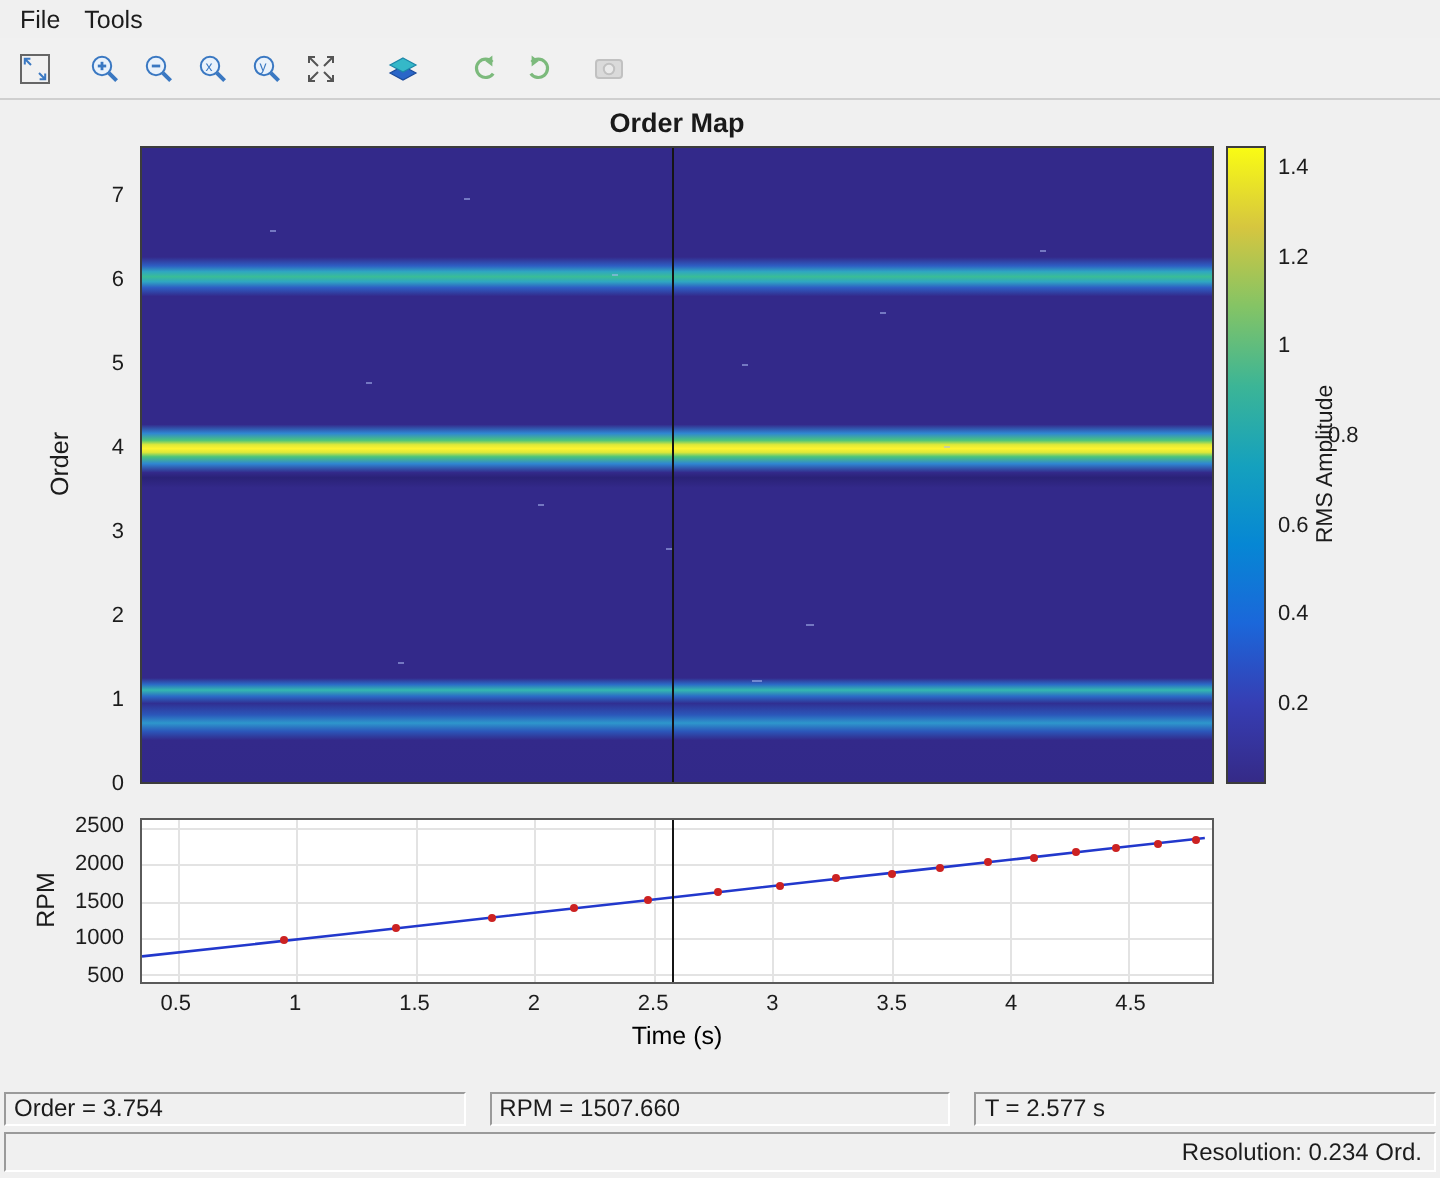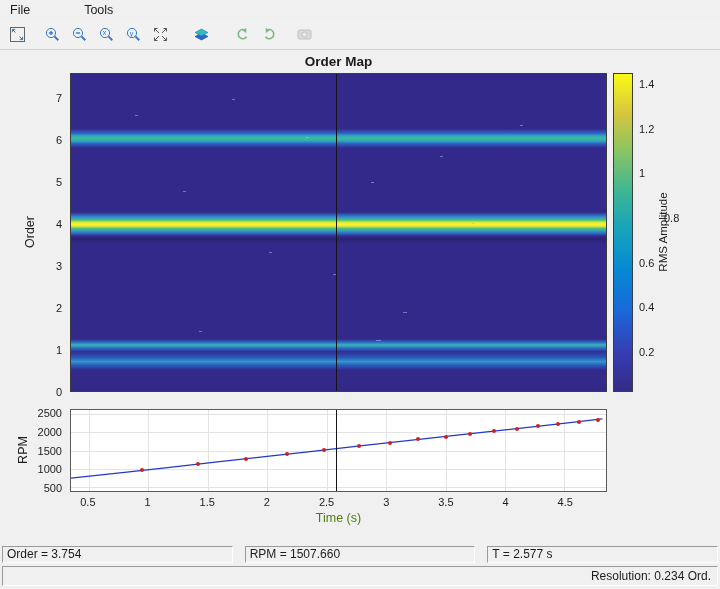--- a/index.html
+++ b/index.html
@@ -5,21 +5,21 @@
   html,body{margin:0;padding:0;}
   body{
     width:720px;height:589px;overflow:hidden;position:relative;
     background:#f0f0f0;
     font-family:"Liberation Sans", sans-serif;
     color:#1c1c1c;
     -webkit-font-smoothing:antialiased;
   }
   .abs{position:absolute;}
   
-  .menubar{left:0;top:0;width:720px;height:19px;background:#f0f0f0;display:flex;align-items:center;padding-left:4px;box-sizing:border-box;gap:42px;}
+  .menubar{left:0;top:0;width:720px;height:19px;background:#f0f0f0;display:flex;align-items:center;padding-left:4px;box-sizing:border-box;}
   .menu-item{font-size:12.5px;padding:1px 6px;cursor:default;}
   
   .toolbar{left:0;top:19px;width:720px;height:31px;background:#f1f1f1;border-bottom:1px solid #cfcfcf;display:flex;align-items:center;box-sizing:border-box;padding-left:5px;}
   .tb{width:25px;height:25px;border:1px solid transparent;background:transparent;padding:0;display:flex;align-items:center;justify-content:center;margin-right:2px;}
   .gap-s{margin-left:8px;}
   .gap-m{margin-left:14px;}
   .dim{opacity:.65;}
   .dis{opacity:.55;}
   
   .plot-title{left:70px;top:54px;width:537px;text-align:center;font-size:13.5px;font-weight:bold;color:#1a1a1a;}
@@ -32,21 +32,21 @@
   .speck{position:absolute;height:1px;background:rgba(170,185,240,.55);}
   
   .colorbar{left:613px;top:73px;width:20px;height:319px;border:1px solid #3c3c3c;box-sizing:border-box;}
   .cb-ticks{left:637px;top:73px;width:32px;height:319px;}
   .cbtick{position:absolute;left:2px;transform:translateY(-50%);font-size:11px;color:#1c1c1c;}
   
   .rpm-axes{left:70px;top:409px;width:537px;height:83px;background:#fff;border:1px solid #5a5a5a;box-sizing:border-box;}
   .rpm-yticks{left:34px;top:409px;width:32px;height:83px;}
   .rpm-xticks{left:70px;top:496px;width:537px;height:13px;}
   .xtick{position:absolute;transform:translateX(-50%);font-size:11px;color:#1c1c1c;top:0;}
-  .rpm-xlabel{left:70px;top:511px;width:537px;text-align:center;font-size:12.5px;color:#4d7c0f;}
+  .rpm-xlabel{left:70px;top:511px;width:537px;text-align:center;font-size:12.5px;color:#000000;}
   .gridv{position:absolute;top:0;bottom:0;width:1px;background:#e3e3e3;}
   .gridh{position:absolute;left:0;right:0;height:1px;background:#e3e3e3;}
   .rpm-svg{position:absolute;left:0;top:0;width:100%;height:100%;}
   .dot{position:absolute;width:4px;height:4px;border-radius:50%;transform:translate(-50%,-50%);}
   
   .statusbar{left:2px;top:546px;width:716px;height:17px;display:flex;gap:12px;}
   .status-cell{flex:1;background:#f0f0f0;border:1px solid;border-color:#9a9a9a #ffffff #ffffff #9a9a9a;font-size:12px;line-height:15px;padding-left:4px;box-sizing:border-box;white-space:nowrap;overflow:hidden;}
   .resbar{left:2px;top:566px;width:716px;height:20px;background:#f0f0f0;border:1px solid;border-color:#9a9a9a #ffffff #ffffff #9a9a9a;box-sizing:border-box;text-align:right;font-size:12px;line-height:18px;padding-right:6px;}
 </style>
 </head>

